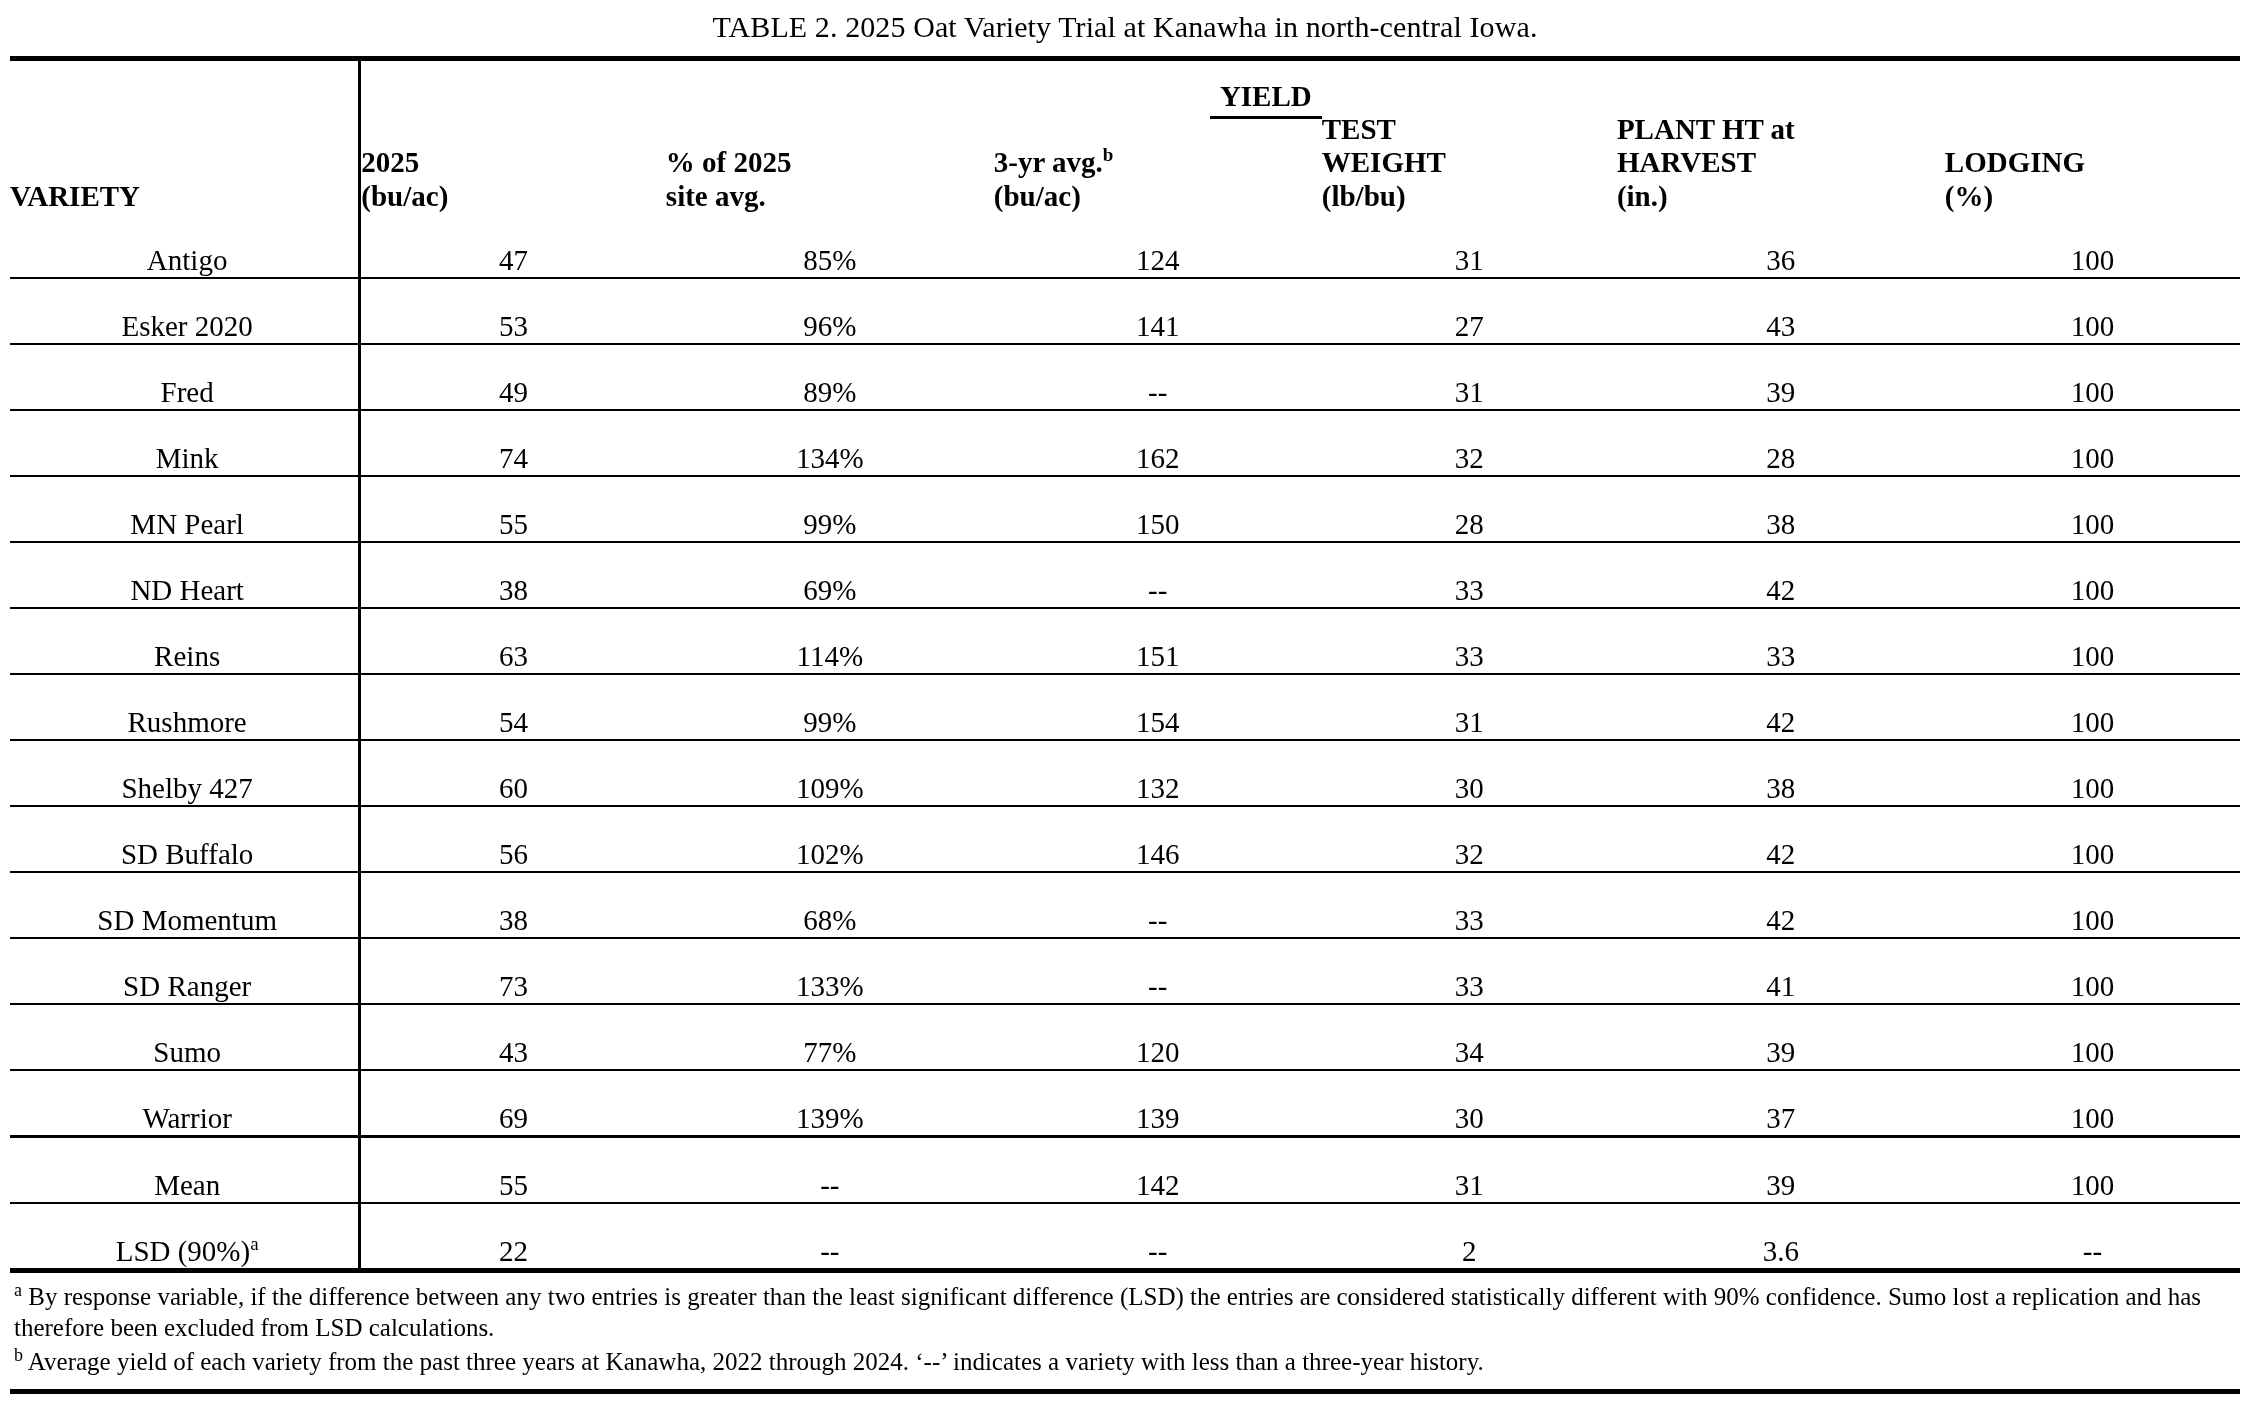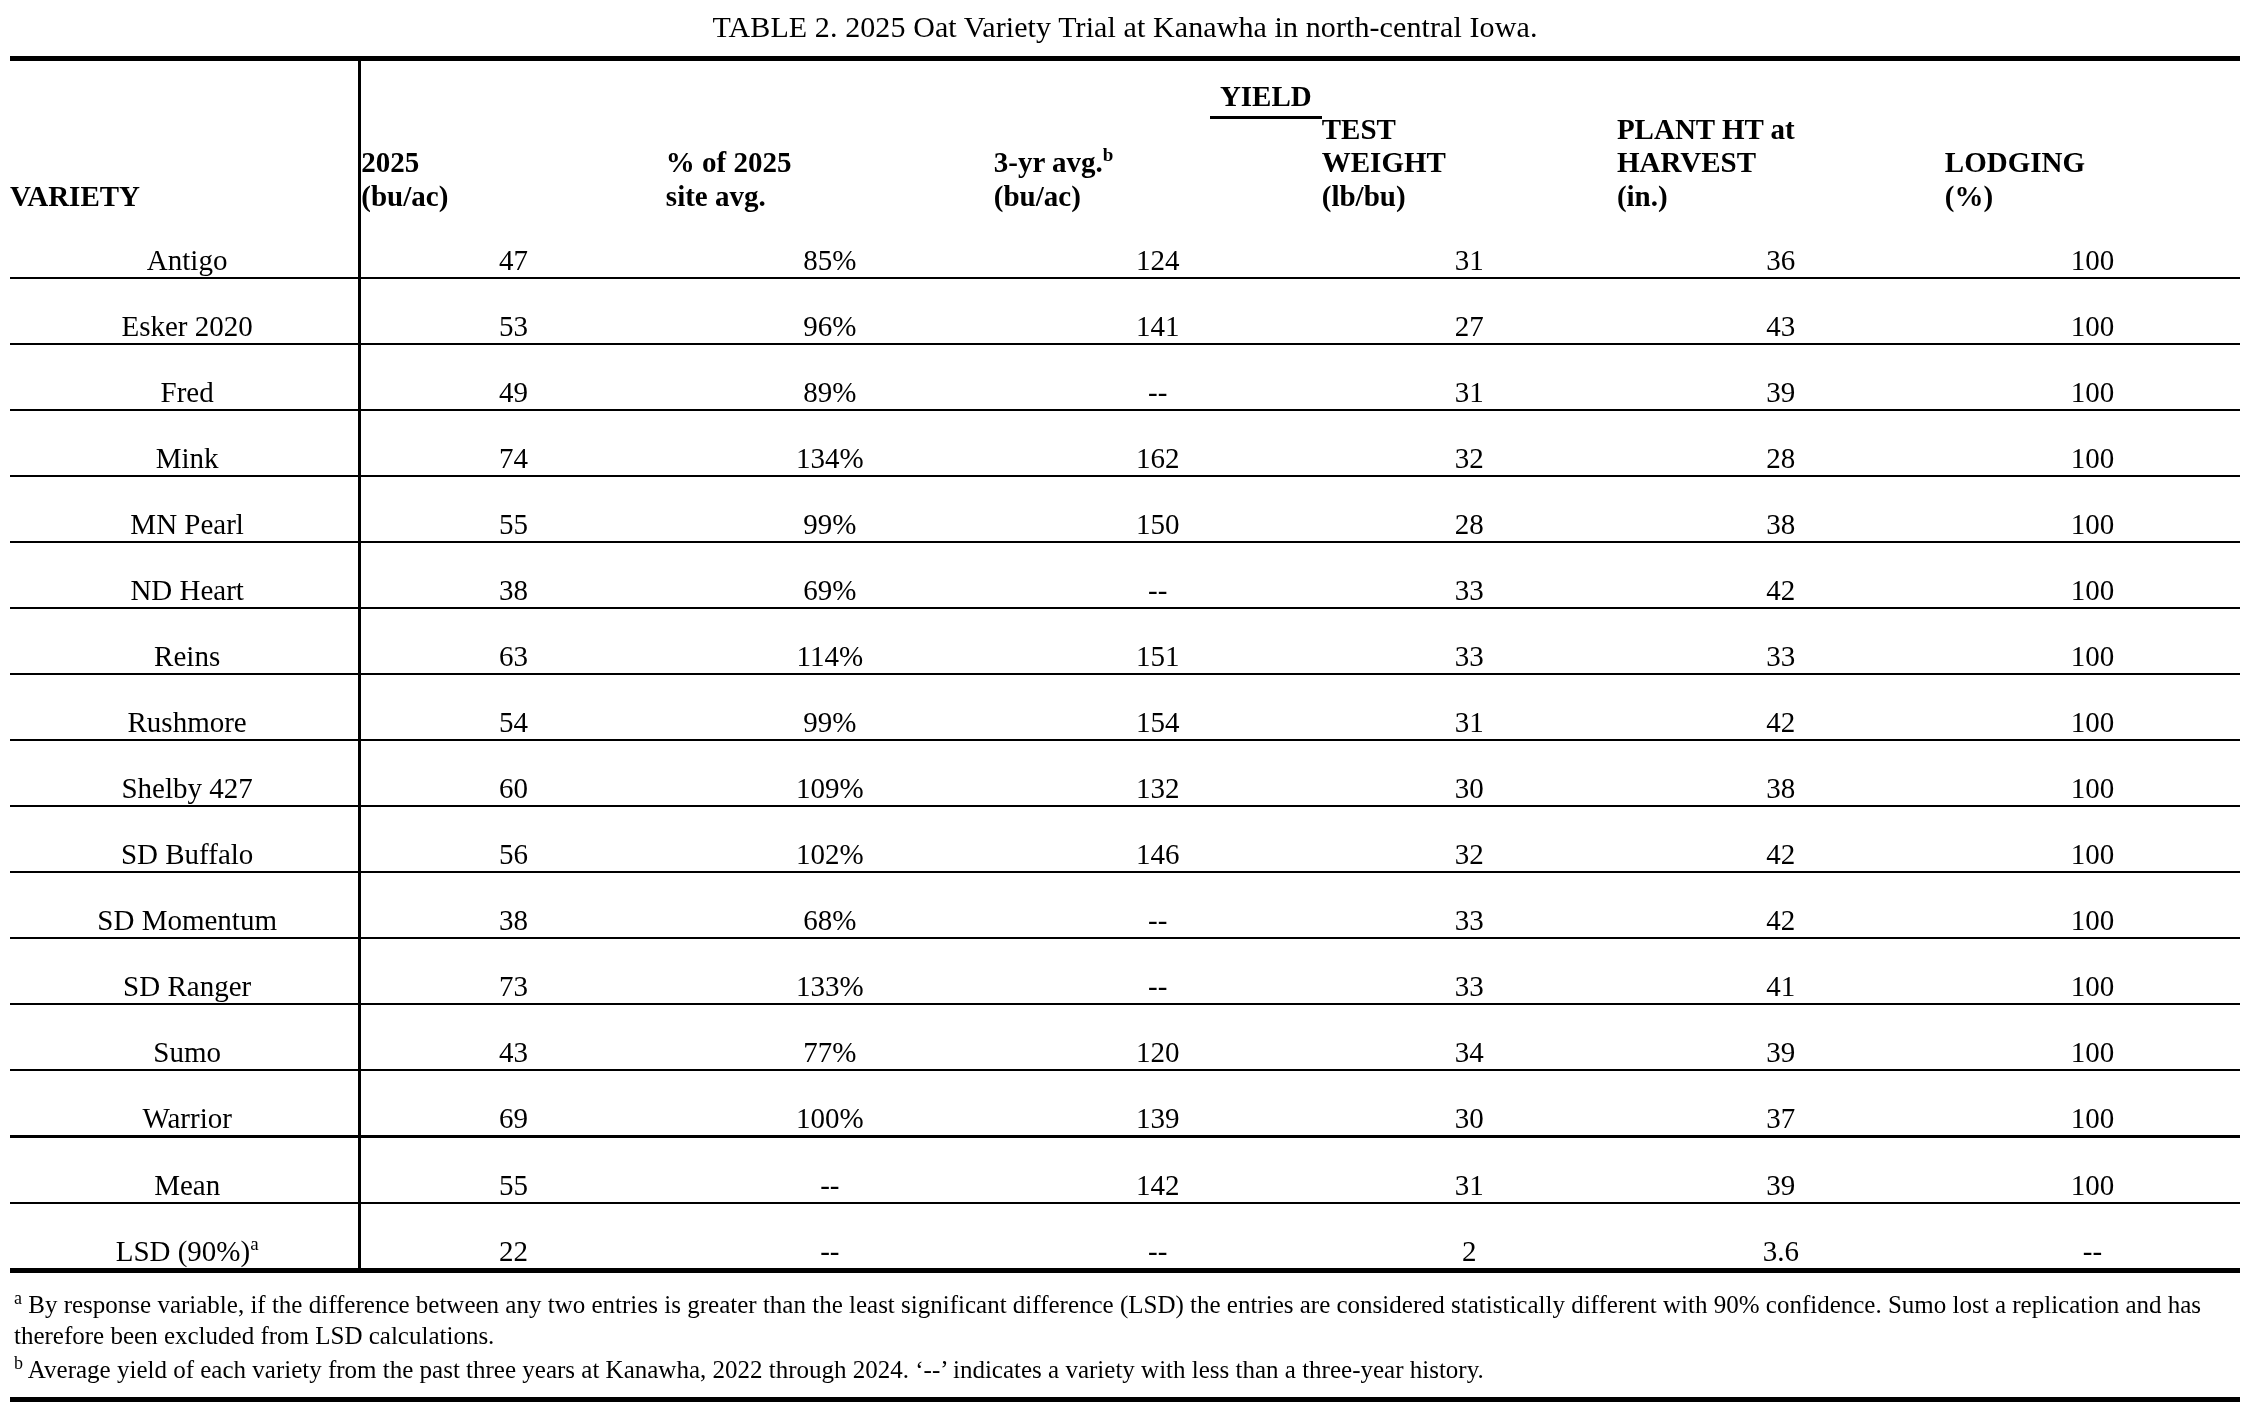--- a/index.html
+++ b/index.html
@@ -124,21 +124,21 @@
   .sup-small {
     font-size: 19px;
     vertical-align: super;
     line-height: 0;
   }
 
   
   .footnotes {
     font-size: 25px;
     line-height: 1.25;
-    padding: 16px 4px 0 4px;
+    padding: 8px 4px 0 4px;
   }
   .footnotes p {
     margin: 0 0 2px 0;
   }
   .footnotes .fn-mark {
     font-size: 18px;
     vertical-align: super;
     line-height: 0;
   }
   .bottom-rule {
@@ -321,21 +321,21 @@
           <td>43</td>
           <td>77%</td>
           <td>120</td>
           <td>34</td>
           <td>39</td>
           <td>100</td>
         </tr>
         <tr>
           <td class="variety vline"><span>Warrior</span></td>
           <td>69</td>
-          <td>100%</td>
+          <td>139%</td>
           <td>139</td>
           <td>30</td>
           <td>37</td>
           <td>100</td>
         </tr>
         <tr class="summary-first">
           <td class="variety vline"><span>Mean</span></td>
           <td>55</td>
           <td>--</td>
           <td>142</td>

